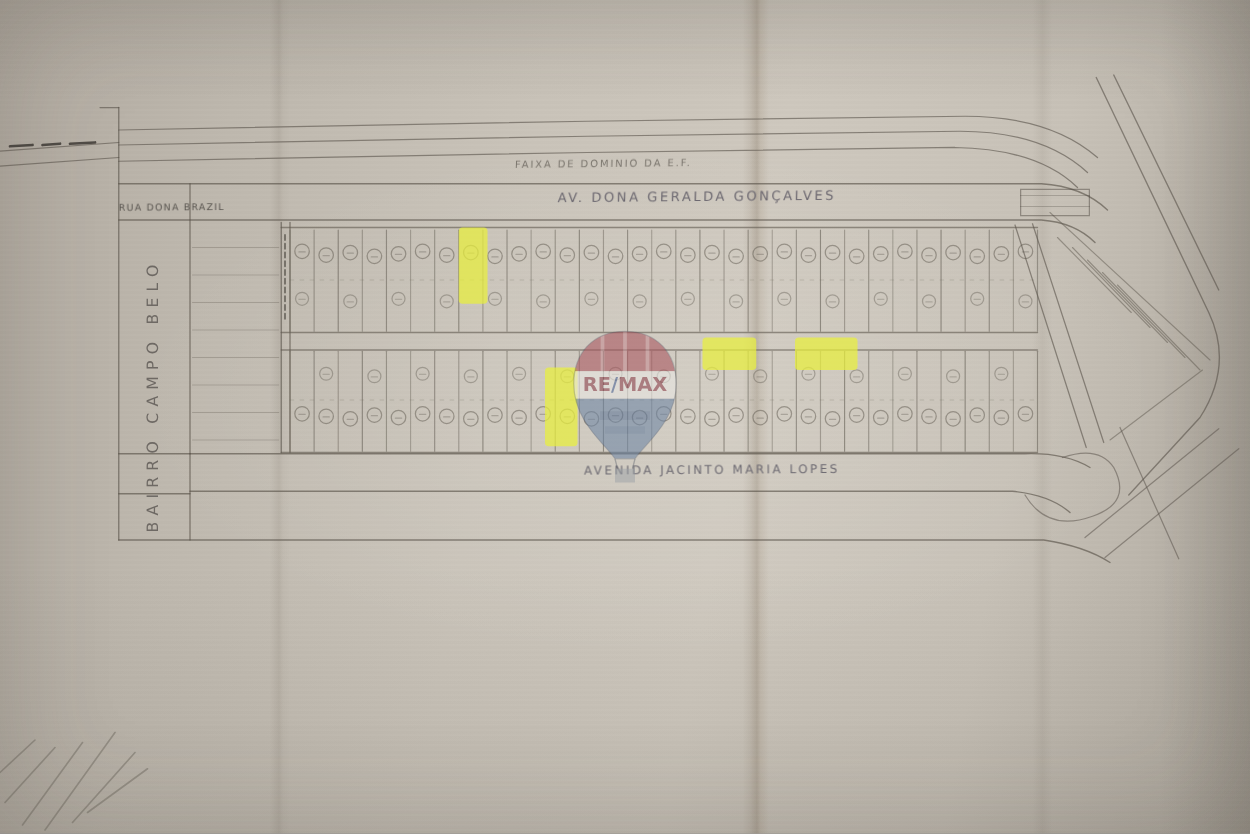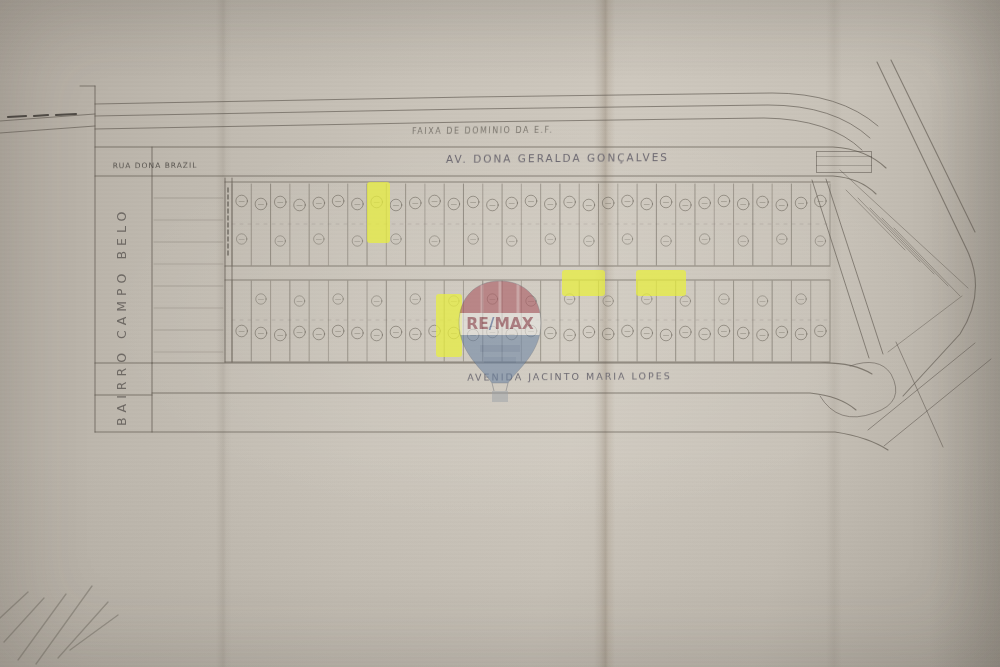--- a/index.html
+++ b/index.html
@@ -15,34 +15,34 @@
   .shade.grain{background:repeating-linear-gradient(0deg,rgba(0,0,0,.012) 0 2px,transparent 2px 4px);}
   .fold{position:absolute;top:0;bottom:0;pointer-events:none;}
   .fold.a{left:216px;width:16px;background:linear-gradient(90deg,transparent,rgba(105,95,82,.13) 45%,rgba(105,95,82,.04) 65%,transparent);}
   .fold.b{left:594px;width:24px;background:linear-gradient(90deg,transparent,rgba(115,98,78,.10) 25%,rgba(110,92,70,.26) 48%,rgba(140,120,95,.16) 60%,transparent 88%);}
   .fold.c{left:826px;width:16px;background:linear-gradient(90deg,transparent,rgba(105,95,82,.09) 50%,transparent);}
   .fold.redge{left:928px;width:72px;background:linear-gradient(90deg,transparent,rgba(78,72,63,.16));}
   svg.linework{position:absolute;left:0;top:0;z-index:2;}
   .labels{position:absolute;inset:0;z-index:3;pointer-events:none;}
   .lbl{position:absolute;color:#6c6870;filter:blur(.3px);}
   .lbl.topnote{left:412px;top:126px;width:220px;font-size:8px;letter-spacing:1.5px;color:#7b766e;transform:skewX(-3deg) rotate(-.6deg);}
-  .lbl.streetleft{left:95px;top:161px;width:120px;font-size:7.5px;letter-spacing:1px;color:#57534e;transform:rotate(-.4deg);text-align:center;}
+  .lbl.streetleft{left:95px;top:161px;width:120px;font-size:7.5px;letter-spacing:1px;color:#57534e;transform:rotate(-.4deg);}
   .lbl.avtop{left:405px;top:152px;width:305px;text-align:center;font-size:10.5px;letter-spacing:2px;font-weight:500;transform:skewX(-2deg) rotate(-.5deg);}
   .lbl.avbottom{left:422px;top:371px;width:295px;text-align:center;font-size:9.5px;letter-spacing:2px;font-weight:500;color:#6d6a72;transform:rotate(-.4deg);}
   .lbl.district{
     left:114px;top:182px;height:268px;width:26px;
     writing-mode:vertical-rl;transform:rotate(180deg);
     font-size:12.5px;letter-spacing:5px;color:#6e6964;text-align:center;font-weight:500;
   }
   .anno-box{position:absolute;left:816px;top:151px;width:54px;height:20px;z-index:3;
     border:1px solid rgba(70,65,58,.45);
     background:repeating-linear-gradient(180deg,transparent 0 4px,rgba(70,65,58,.28) 4px 5px,transparent 5px 9px);}
   .hl-layer{position:absolute;inset:0;z-index:3;pointer-events:none;}
   .hl{position:absolute;mix-blend-mode:multiply;opacity:.72;filter:blur(.5px);border-radius:3px;}
-  .watermark{position:absolute;left:440px;top:273px;width:120px;height:142px;z-index:4;opacity:.58;filter:blur(.3px);}
+  .watermark{position:absolute;left:440px;top:257px;width:120px;height:142px;z-index:4;opacity:.58;filter:blur(.3px);}
 </style>
 </head>
 <body>
 
 <div class="photo">
 
   <div class="shade vgrad"></div>
   <div class="fold a"></div>
   <div class="fold b"></div>
   <div class="fold c"></div>

